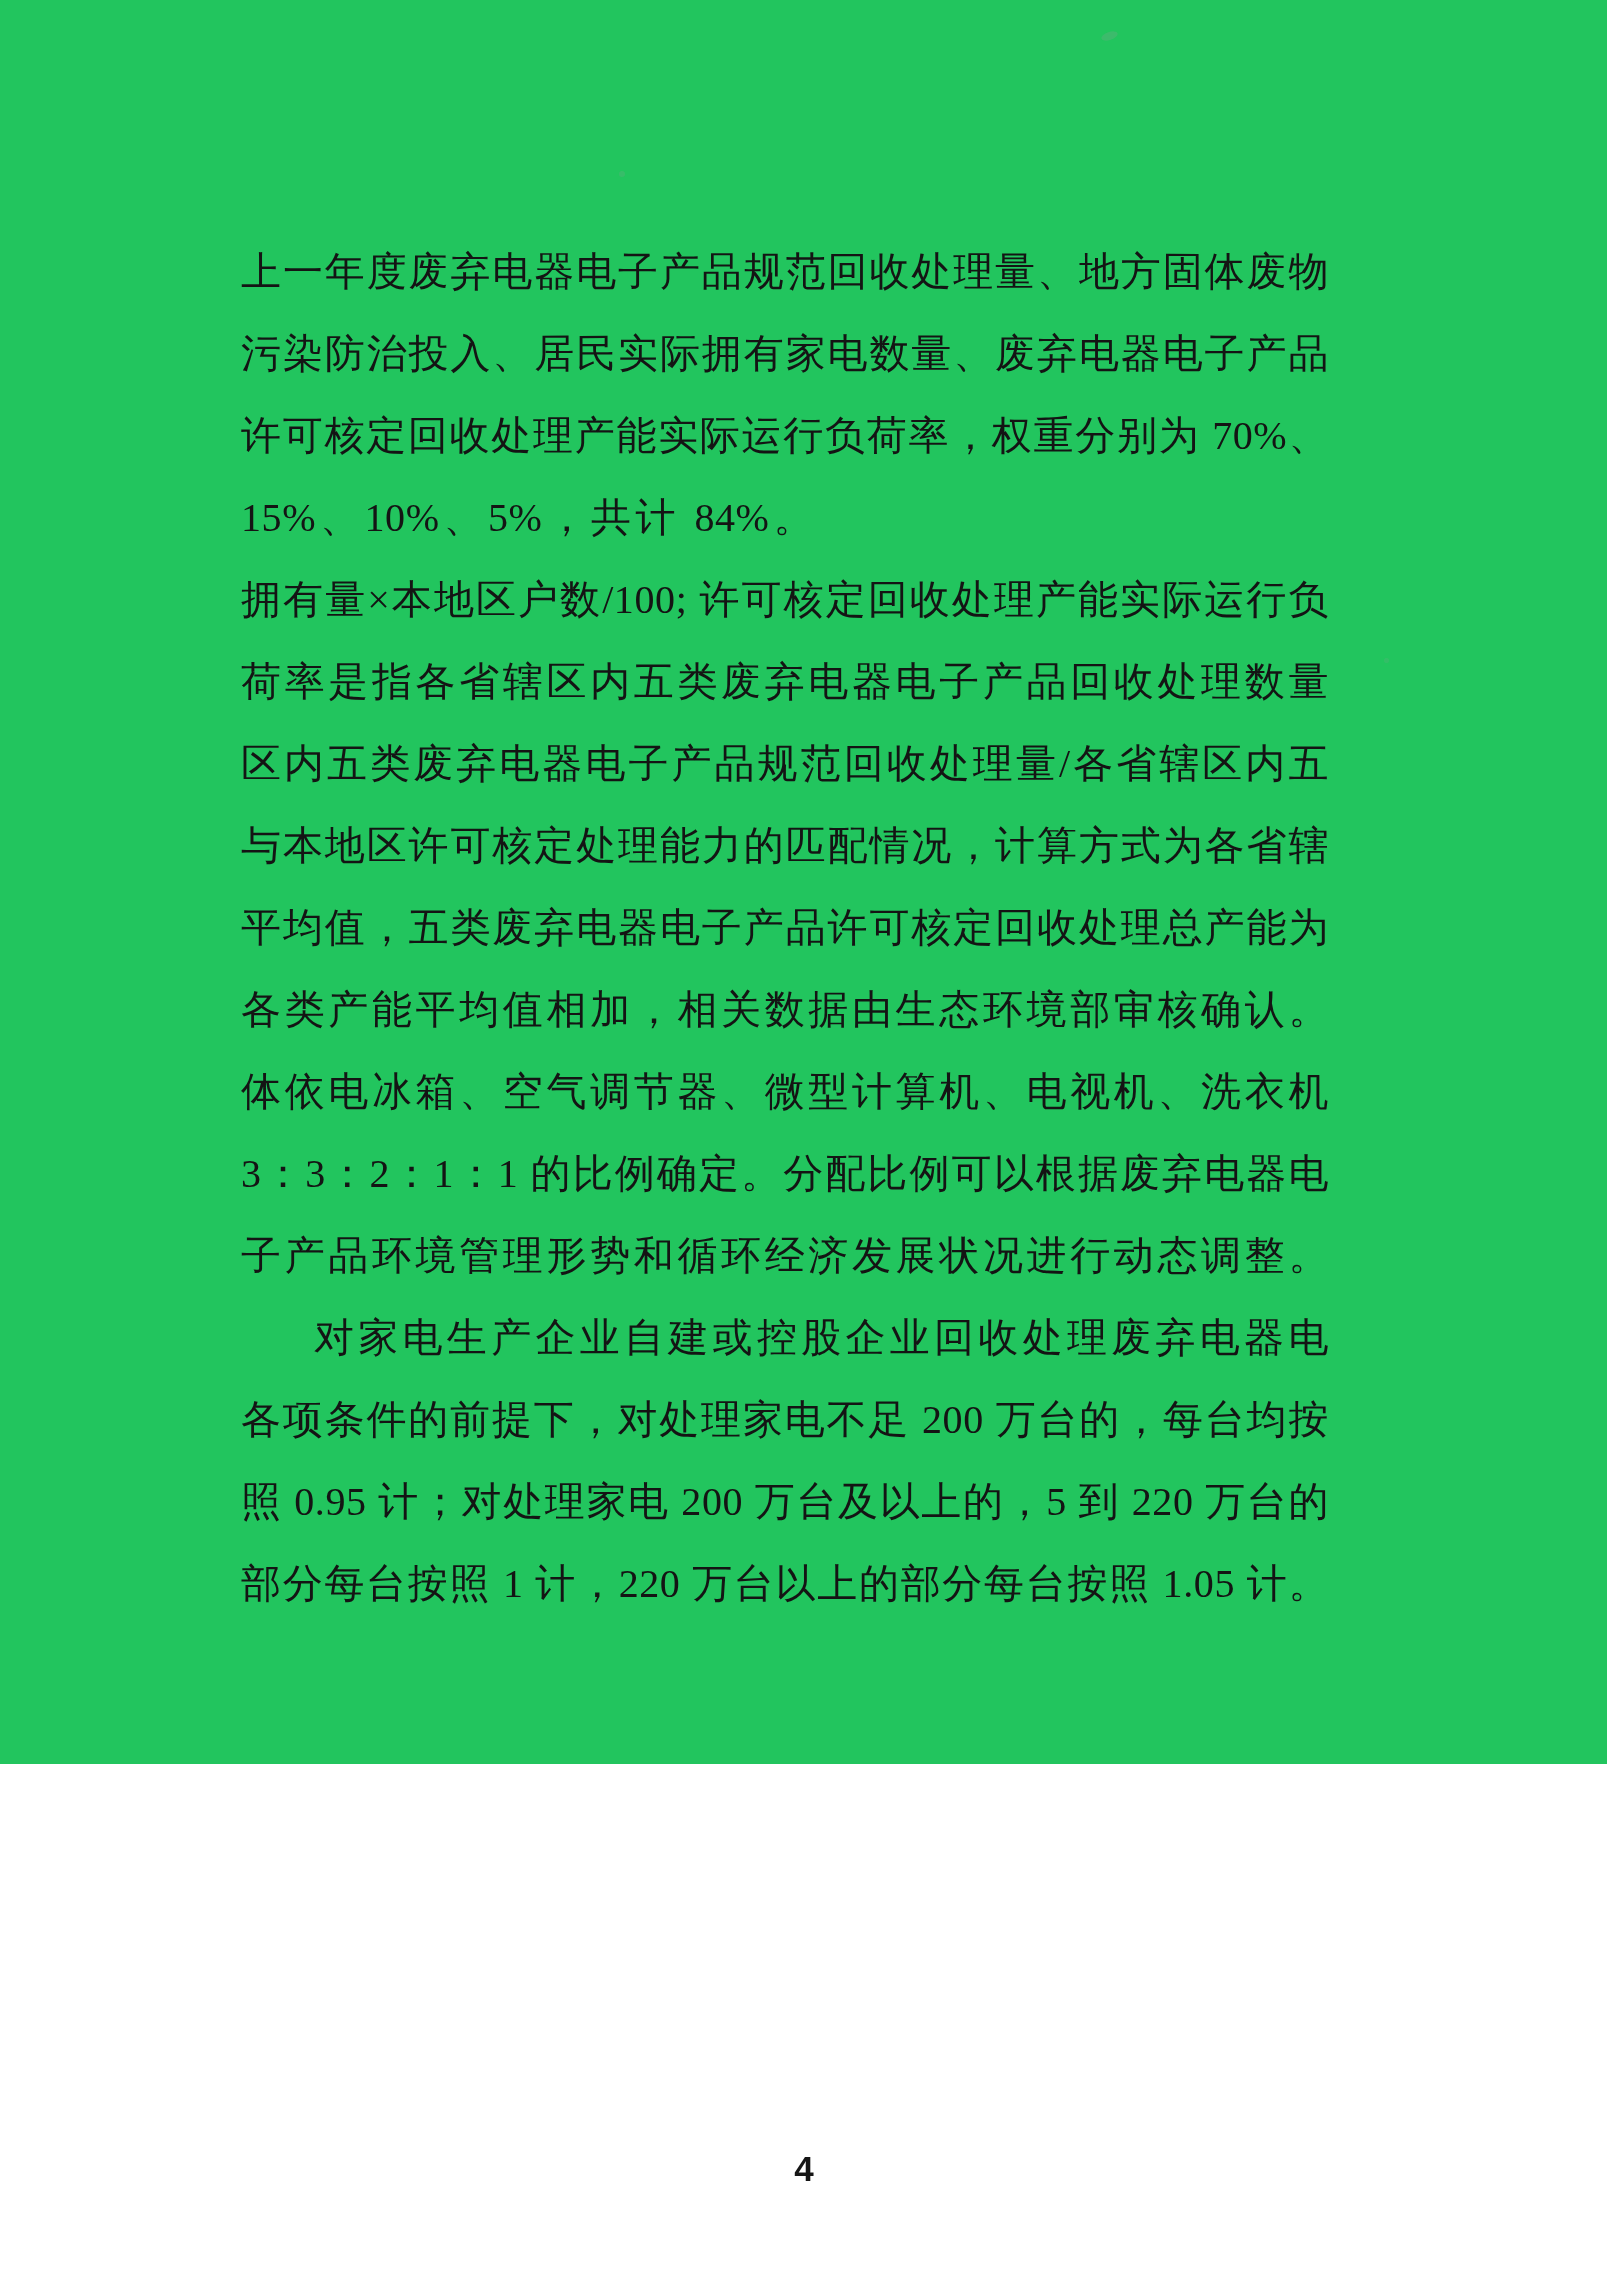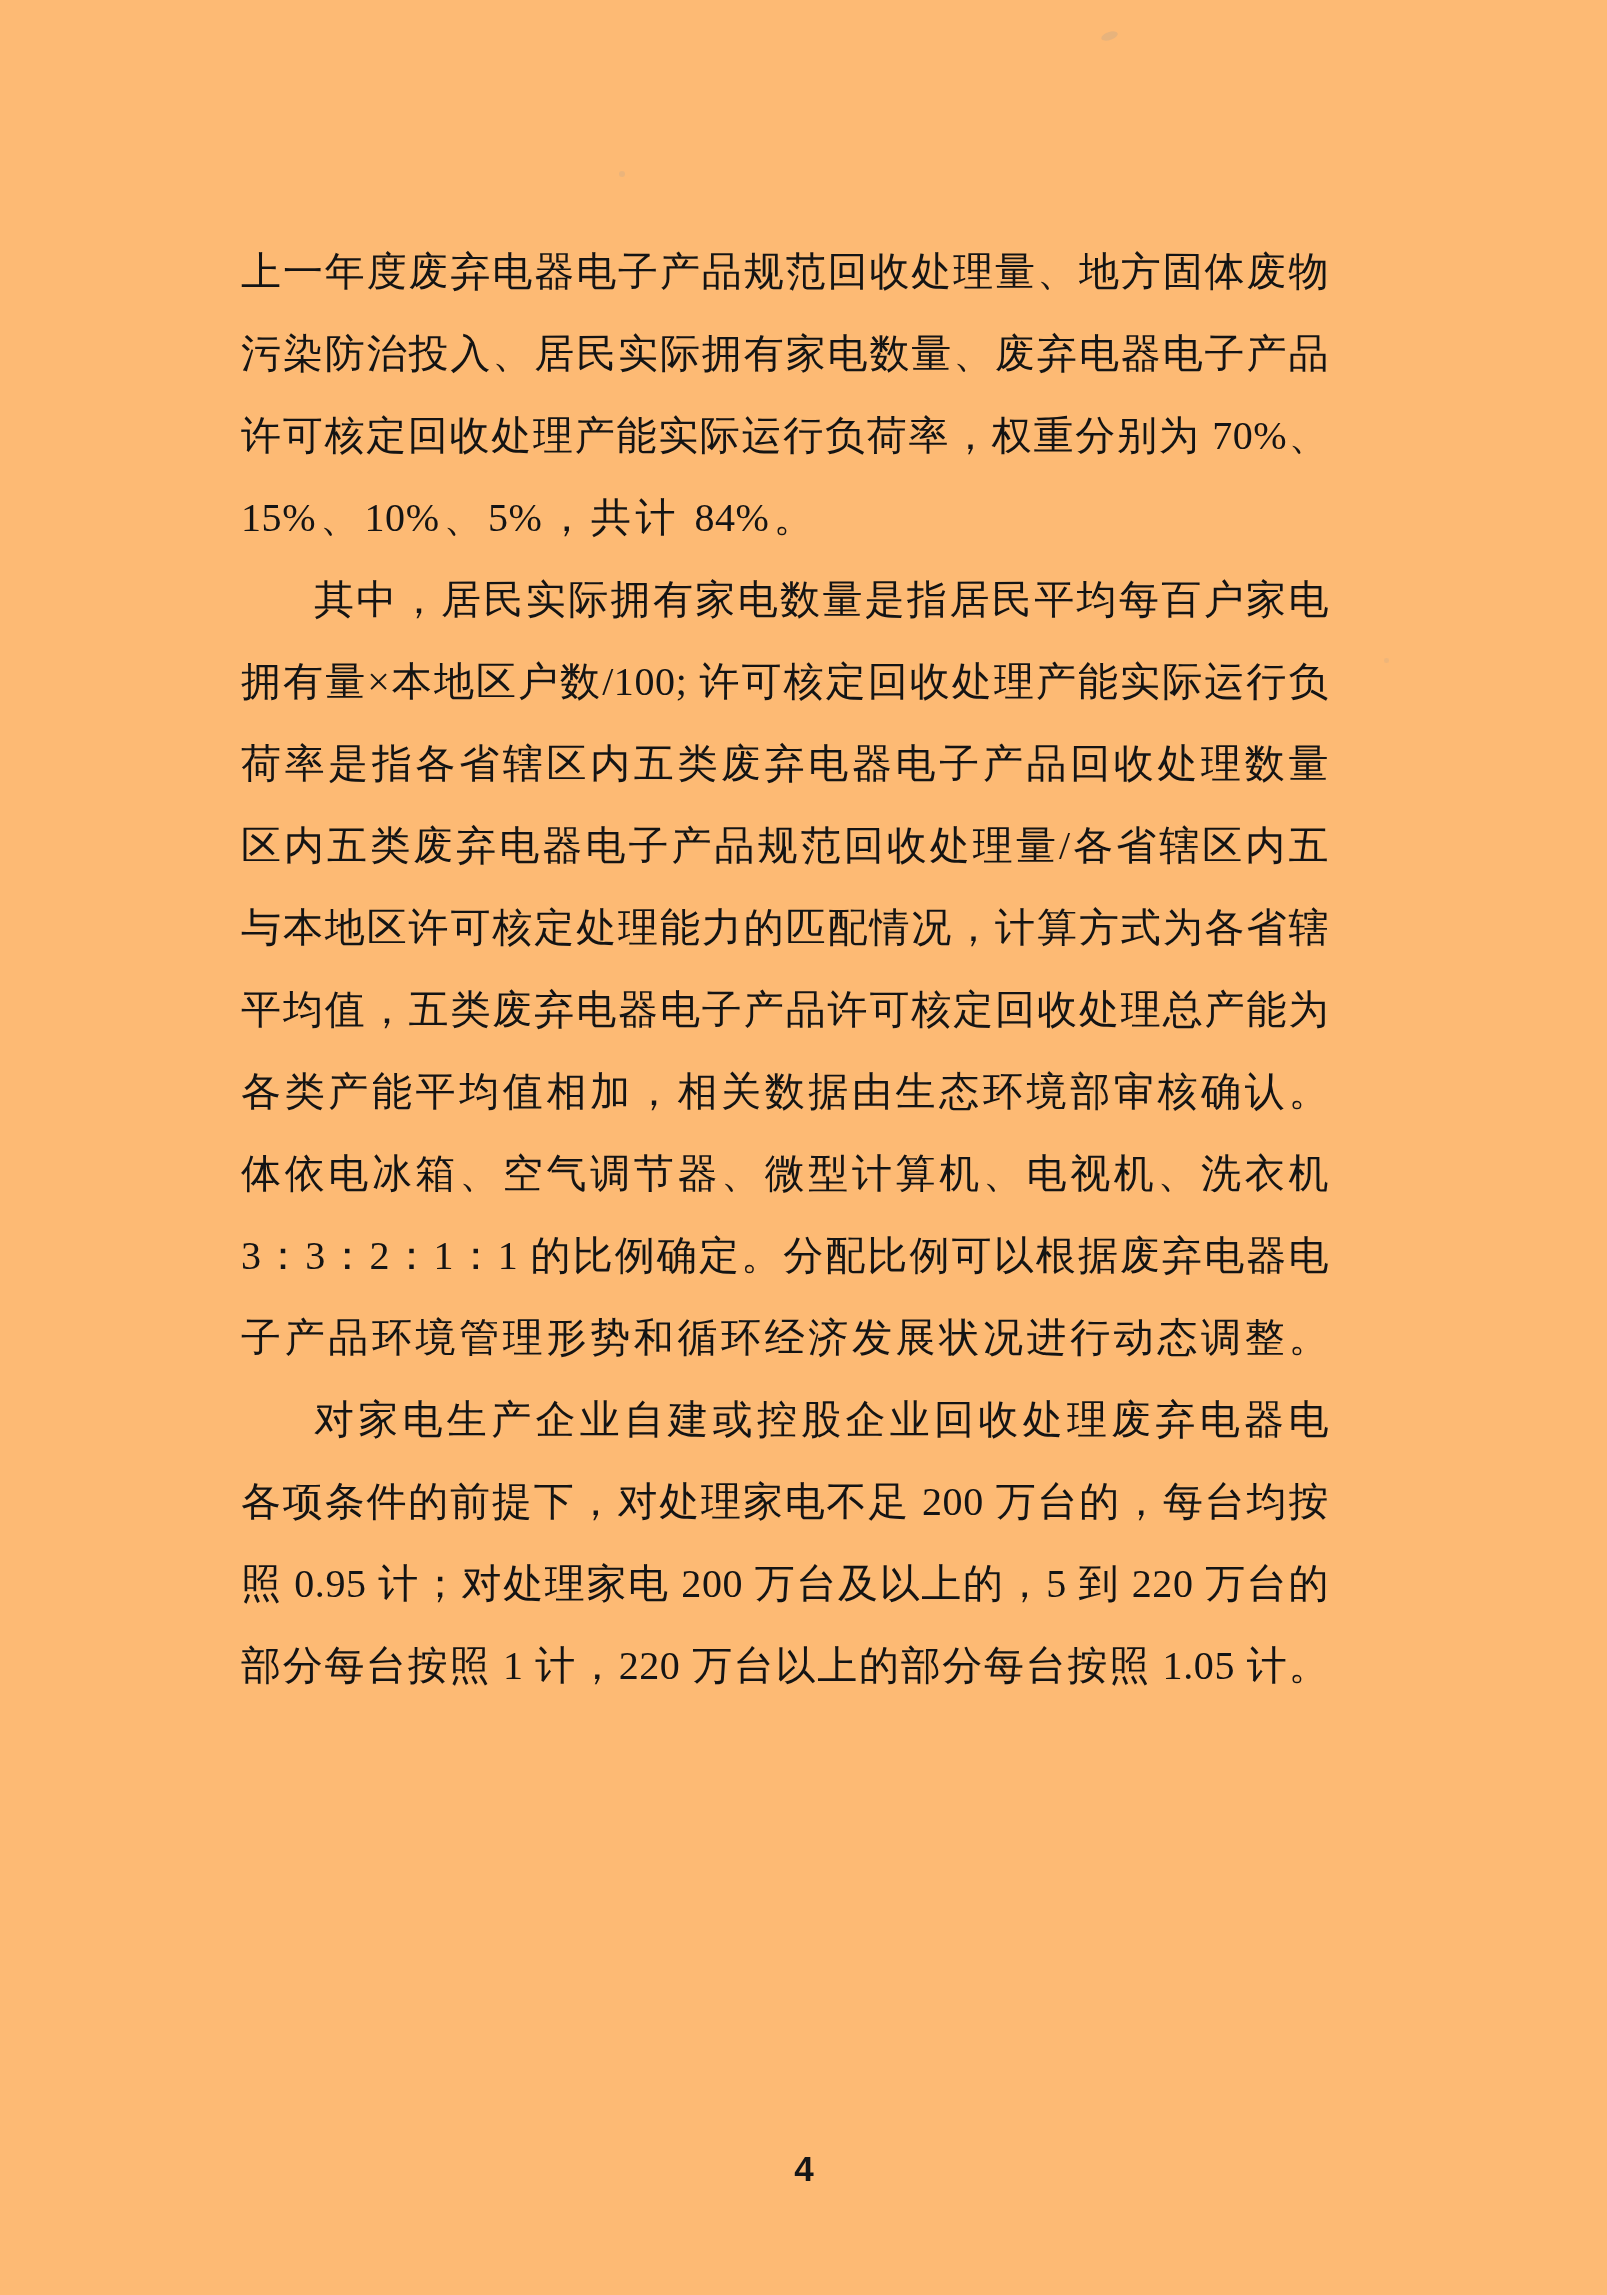--- a/index.html
+++ b/index.html
@@ -6,22 +6,22 @@
   body {
     width: 1608px; height: 2295px;
     background: #ffffff;
     position: relative;
     font-family: "Liberation Serif", "DejaVu Serif", serif;
     color: #141414;
     overflow: hidden;
   }
   .page {
     position: absolute; left: 0; top: 0;
-    width: 1608px; height: 2295px;
-    background: #fdba74;
+    width: 1608px; height: 1764px;
+    background: #22c55e;
     text-decoration: underline;
   }
   .text-block {
     position: absolute;
     left: 241px; top: 231px;
     width: 1088px;
   }
   .line {
     height: 82px;
     line-height: 82px;
@@ -65,21 +65,20 @@
 
   <div class="speck a"></div>
   <div class="speck b"></div>
   <div class="speck c"></div>
 
   <div class="text-block">
     <div class="line">上一年度废弃电器电子产品规范回收处理量、地方固体废物</div>
     <div class="line">污染防治投入、居民实际拥有家电数量、废弃电器电子产品</div>
     <div class="line">许可核定回收处理产能实际运行负荷率，权重分别为 70%、</div>
     <div class="line short">15%、10%、5%，共计 84%。</div>
-    <div class="line ind">其中，居民实际拥有家电数量是指居民平均每百户家电</div>
     <div class="line">拥有量×本地区户数/100; 许可核定回收处理产能实际运行负</div>
     <div class="line">荷率是指各省辖区内五类废弃电器电子产品回收处理数量</div>
     <div class="line">区内五类废弃电器电子产品规范回收处理量/各省辖区内五</div>
     <div class="line">与本地区许可核定处理能力的匹配情况，计算方式为各省辖</div>
     <div class="line">平均值，五类废弃电器电子产品许可核定回收处理总产能为</div>
     <div class="line">各类产能平均值相加，相关数据由生态环境部审核确认。</div>
     <div class="line">体依电冰箱、空气调节器、微型计算机、电视机、洗衣机</div>
     <div class="line">3：3：2：1：1 的比例确定。分配比例可以根据废弃电器电</div>
     <div class="line">子产品环境管理形势和循环经济发展状况进行动态调整。</div>
     <div class="line ind">对家电生产企业自建或控股企业回收处理废弃电器电</div>

